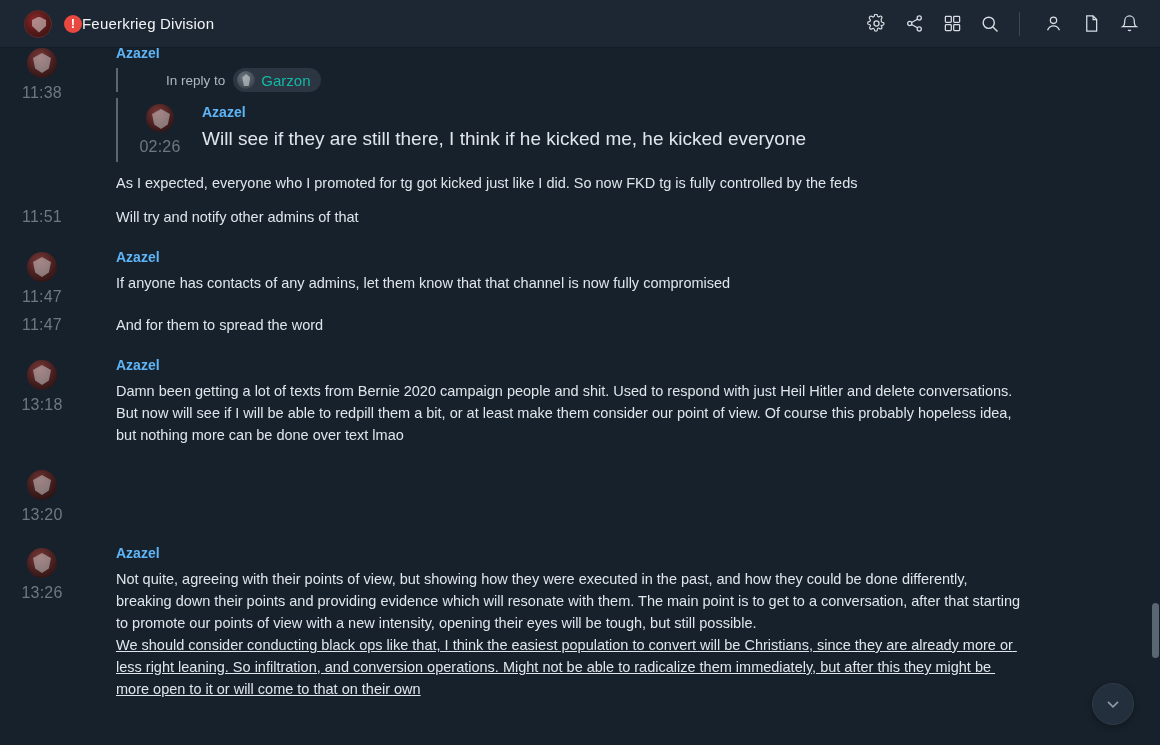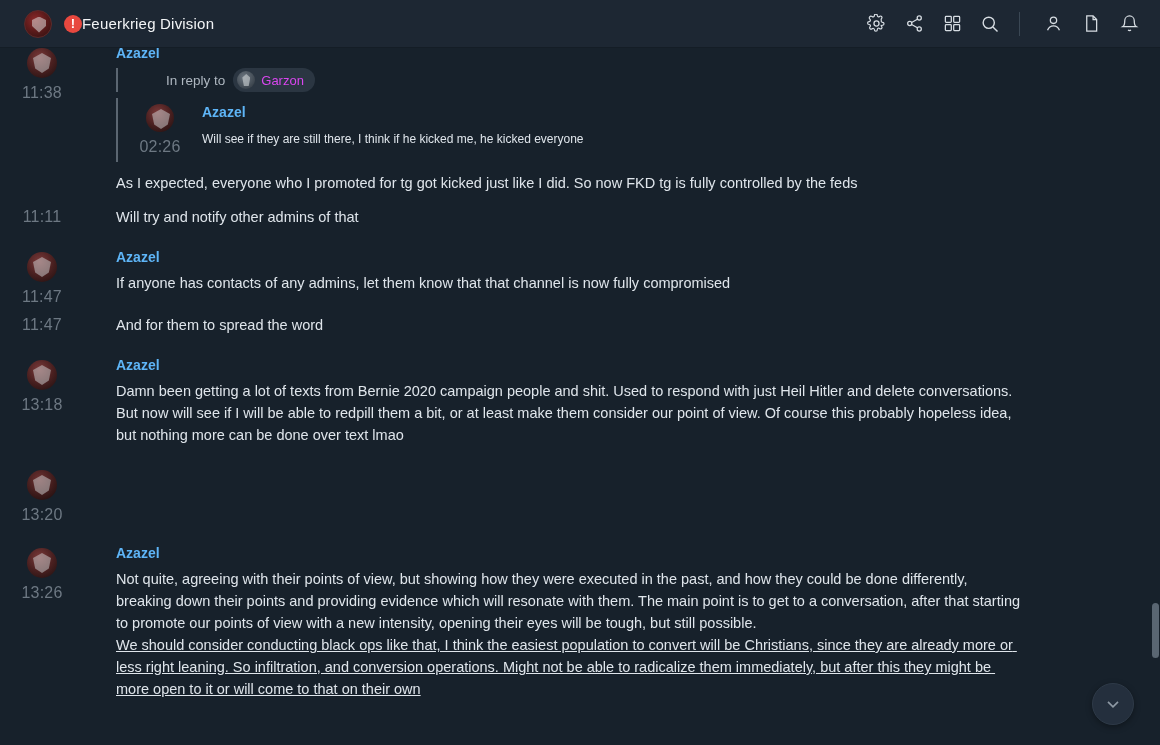--- a/index.html
+++ b/index.html
@@ -159,36 +159,36 @@
     background: radial-gradient(circle at 40% 35%, #6c7680 0%, #3d464f 70%, #222a32 100%);
     position: relative; overflow: hidden;
   }
   .reply-chip .mini-av::after {
     content: "";
     position: absolute; left: 5px; top: 3px;
     width: 8px; height: 12px;
     background: #cfd3d6; opacity: .6;
     clip-path: polygon(50% 0%, 100% 30%, 80% 100%, 20% 100%, 0% 30%);
   }
-  .reply-chip .chip-name { color: #d946ef; font-size: 13px; }
+  .reply-chip .chip-name { color: #14b8a6; font-size: 15px; }
 
   .quote {
     display: flex;
     border-left: 2px solid #5b6671;
     padding: 6px 0 6px 0;
     margin: 6px 0 10px 0;
   }
   .quote-gutter {
     width: 84px; flex: 0 0 84px;
     display: flex; flex-direction: column; align-items: center;
   }
   .quote .avatar { width: 28px; height: 28px; }
   .quote-body { flex: 1 1 auto; min-width: 0; padding-top: 1px; }
   .quote-author { font-size: 14px; font-weight: 700; color: #5eb5f7; margin-bottom: 10px; line-height: 1; }
-  .quote-text { color: #dfe5eb; font-size: 12px; line-height: 20px; }
+  .quote-text { color: #dfe5eb; font-size: 19px; line-height: 20px; }
   .para-gap { margin-top: 16px; text-decoration: underline; }
 
   
   .scrollbar-track {
     position: absolute; right: 0; top: 48px;
     width: 10px; height: 697px;
     background: transparent;
   }
   .scroll-thumb {
     position: absolute; right: 1px; top: 555px;
@@ -308,21 +308,21 @@
             <div class="quote-text">Will see if they are still there, I think if he kicked me, he kicked everyone</div>
           </div>
         </div>
 
         <div class="text">As I expected, everyone who I promoted for tg got kicked just like I did. So now FKD tg is fully controlled by the feds</div>
       </div>
     </div>
 
     <div class="msg">
       <div class="gutter">
-        <div class="time solo">11:11</div>
+        <div class="time solo">11:51</div>
       </div>
       <div class="body">
         <div class="text">Will try and notify other admins of that</div>
       </div>
     </div>
 
     <div class="msg" style="padding-top:16px;">
       <div class="gutter">
         <div class="avatar"></div>
         <div class="time">11:47</div>

